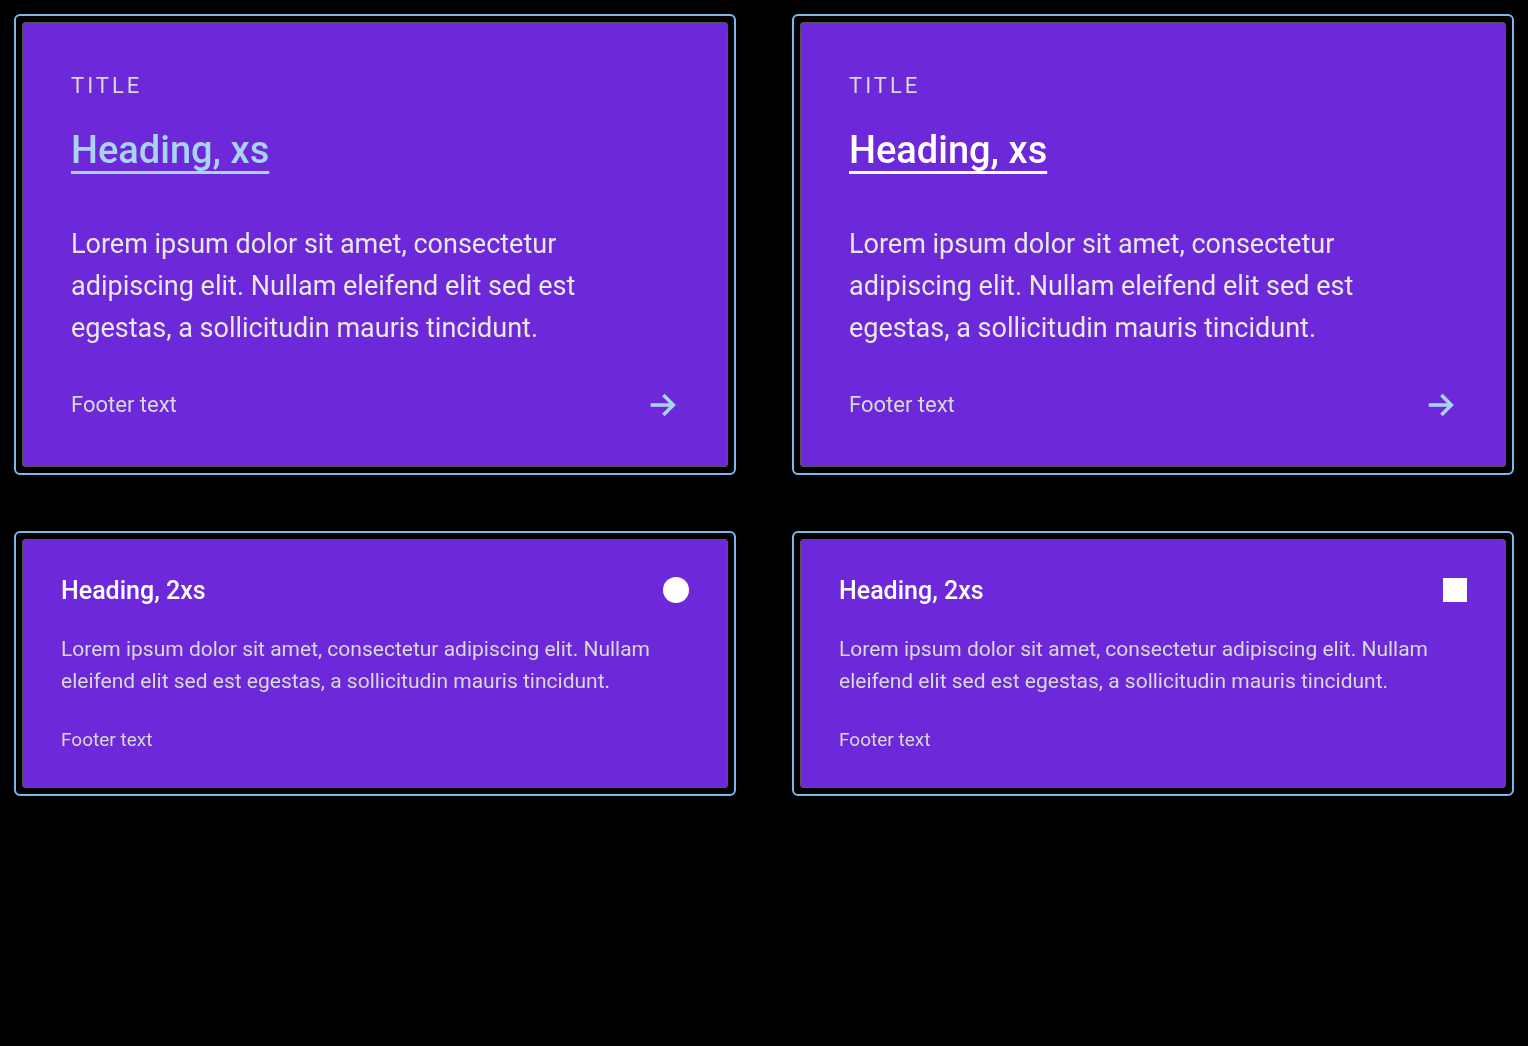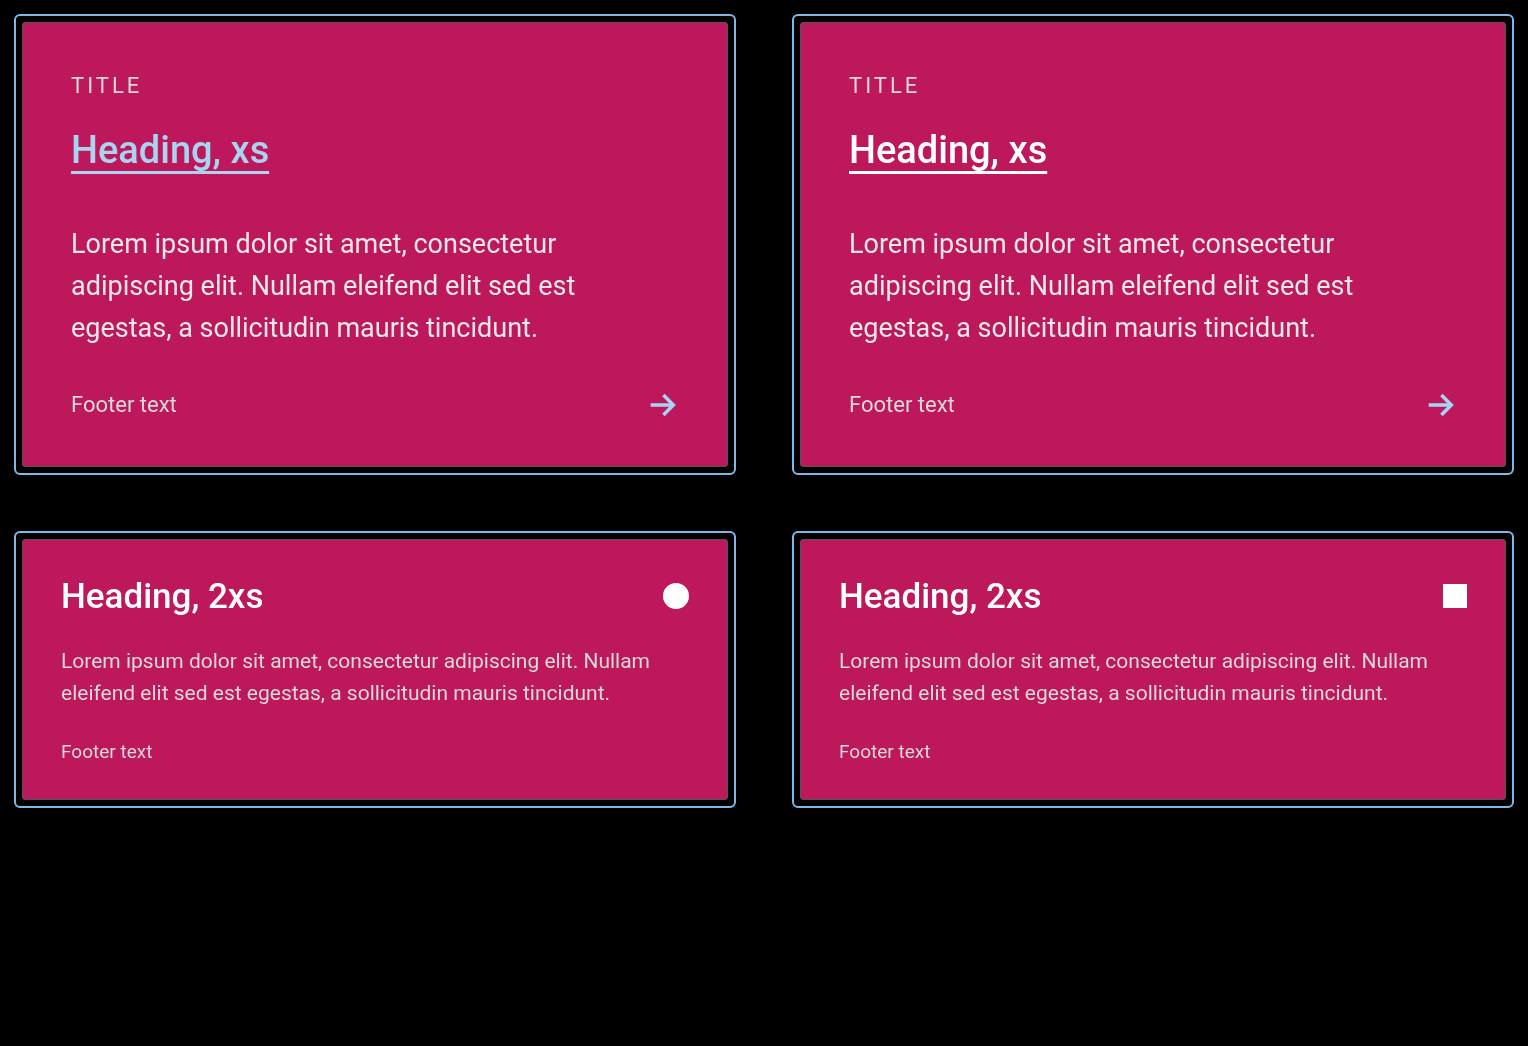--- a/index.html
+++ b/index.html
@@ -17,21 +17,21 @@
       display: grid;
       grid-template-columns: 1fr 1fr;
       gap: 56px 56px;
     }
     .card-outer {
       border: 2px solid #7db8e8;
       border-radius: 6px;
       padding: 6px;
     }
     .card {
-      background: #be185d;
+      background: #6d28d9;
       border: 1px solid #555;
       border-radius: 3px;
       padding: 50px 48px 44px 48px;
     }
     .card.sm {
       padding: 36px 38px 36px 38px;
     }
     .title-label {
       color: #d8d8d8;
       font-size: 22px;
@@ -48,21 +48,21 @@
       margin-bottom: 52px;
       display: inline-block;
     }
     .heading-xs.accent {
       color: #a8d4f0;
     }
     .heading-xs.white {
       color: #fff;
     }
     .heading-2xs {
-      font-size: 35px;
+      font-size: 25px;
       font-weight: 500;
       color: #fff;
     }
     .heading-row {
       display: flex;
       justify-content: space-between;
       align-items: center;
       margin-bottom: 28px;
     }
     .body-lg {

